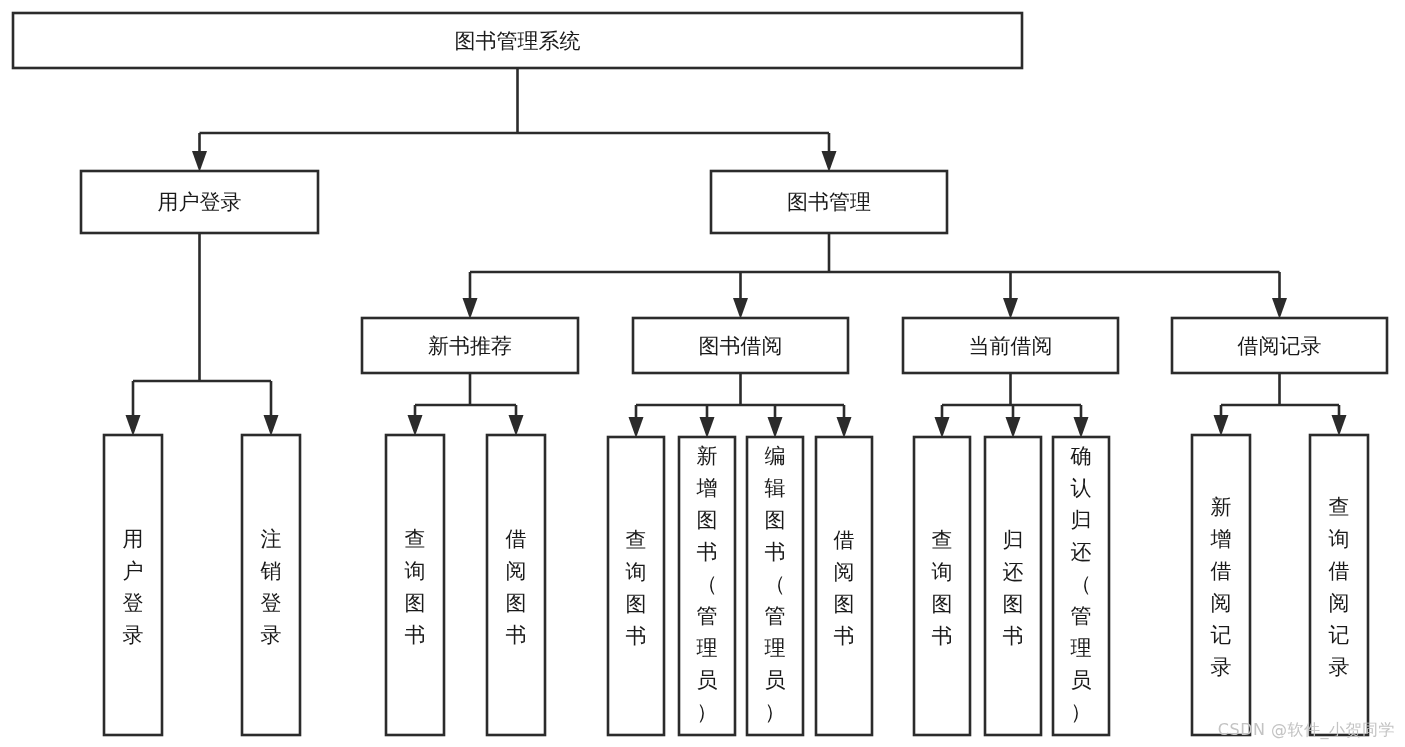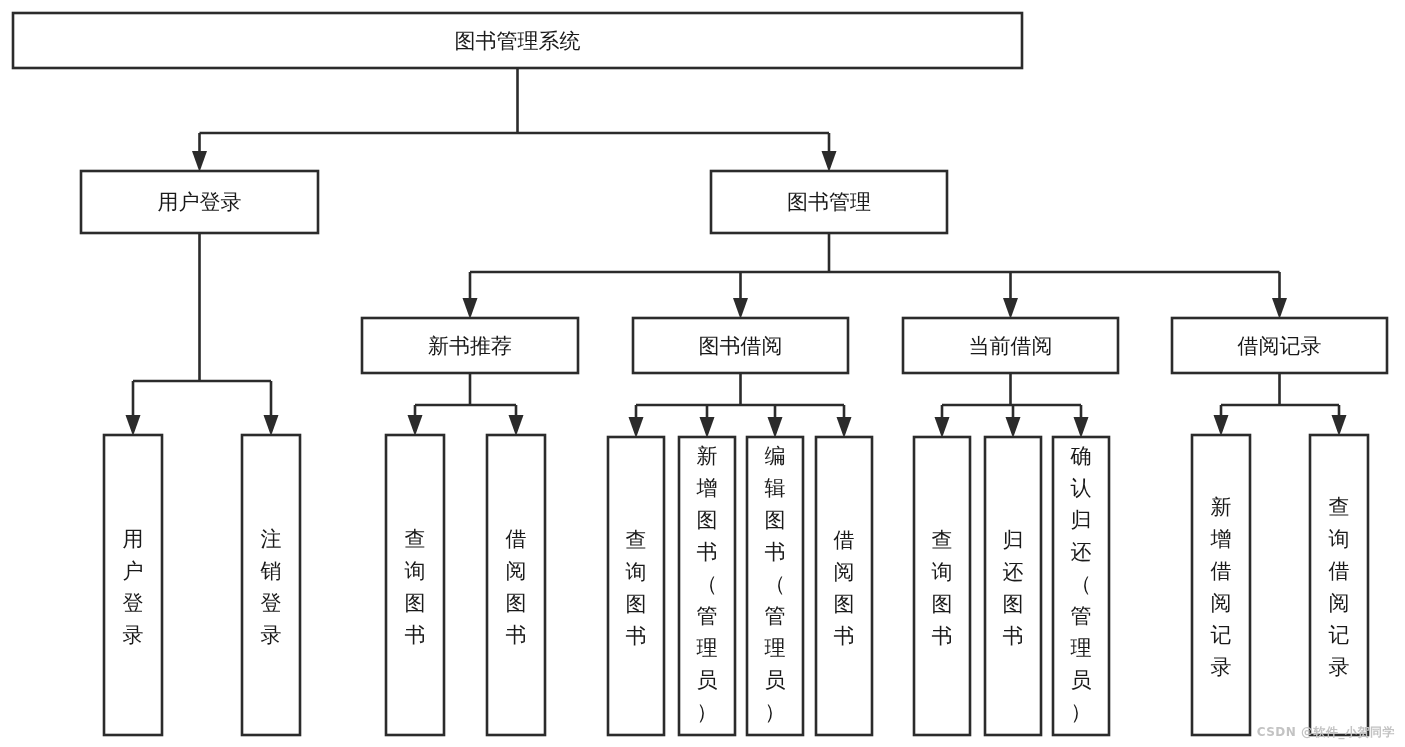--- a/index.html
+++ b/index.html
@@ -56,26 +56,25 @@
     font-family: "DejaVu Sans", "Liberation Sans", sans-serif;
     font-size: 21px;
     fill: #1a1a1a;
     text-anchor: middle;
   }
   .watermark-text {
     position: absolute;
     right: 10px;
     bottom: 6px;
     font-family: "DejaVu Sans", "Liberation Sans", sans-serif;
-    font-size: 12px;
+    font-size: 16px;
     color: #c3c3c3;
     letter-spacing: 0.5px;
     white-space: nowrap;
     user-select: none;
-    font-weight: bold;
   }
 </style>
 </head>
 <body>
 
 <div id="diagram-root">
 
   <svg class="flow" viewBox="0 0 1405 747" xmlns="http://www.w3.org/2000/svg">
     <g id="edges-layer">
         <g>

